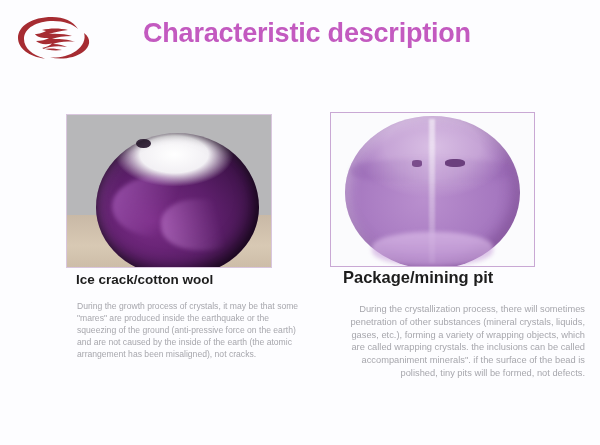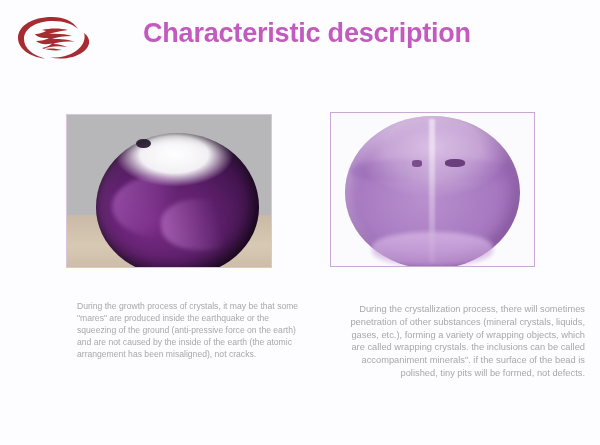--- a/index.html
+++ b/index.html
@@ -161,28 +161,30 @@
     <div class="photo photo-left">
       <div class="pl-bg"></div>
       <div class="pl-table"></div>
       <div class="pl-ball"></div>
       <div class="pl-streak1"></div>
       <div class="pl-streak2"></div>
       <div class="pl-dot"></div>
       <div class="pl-rim"></div>
     </div>
   </div>
+  <div class="caption caption-left">Ice crack/cotton wool</div>
   <div class="body-text body-left">During the growth process of crystals, it may be that some "mares" are produced inside the earthquake or the squeezing of the ground (anti-pressive force on the earth) and are not caused by the inside of the earth (the atomic arrangement has been misaligned), not cracks.</div>
 
   <div class="col col-right">
     <div class="photo photo-right">
       <div class="pr-bg"></div>
       <div class="pr-ball"></div>
       <div class="pr-band"></div>
       <div class="pr-seam"></div>
       <div class="pr-incl1"></div>
       <div class="pr-incl2"></div>
       <div class="pr-low"></div>
     </div>
   </div>
+  <div class="caption caption-right">Package/mining pit</div>
   <div class="body-text body-right">During the crystallization process, there will sometimes penetration of other substances (mineral crystals, liquids, gases, etc.), forming a variety of wrapping objects, which are called wrapping crystals. the inclusions can be called accompaniment minerals". if the surface of the bead is polished, tiny pits will be formed, not defects.</div>
 
 </div>
 
 </body></html>

